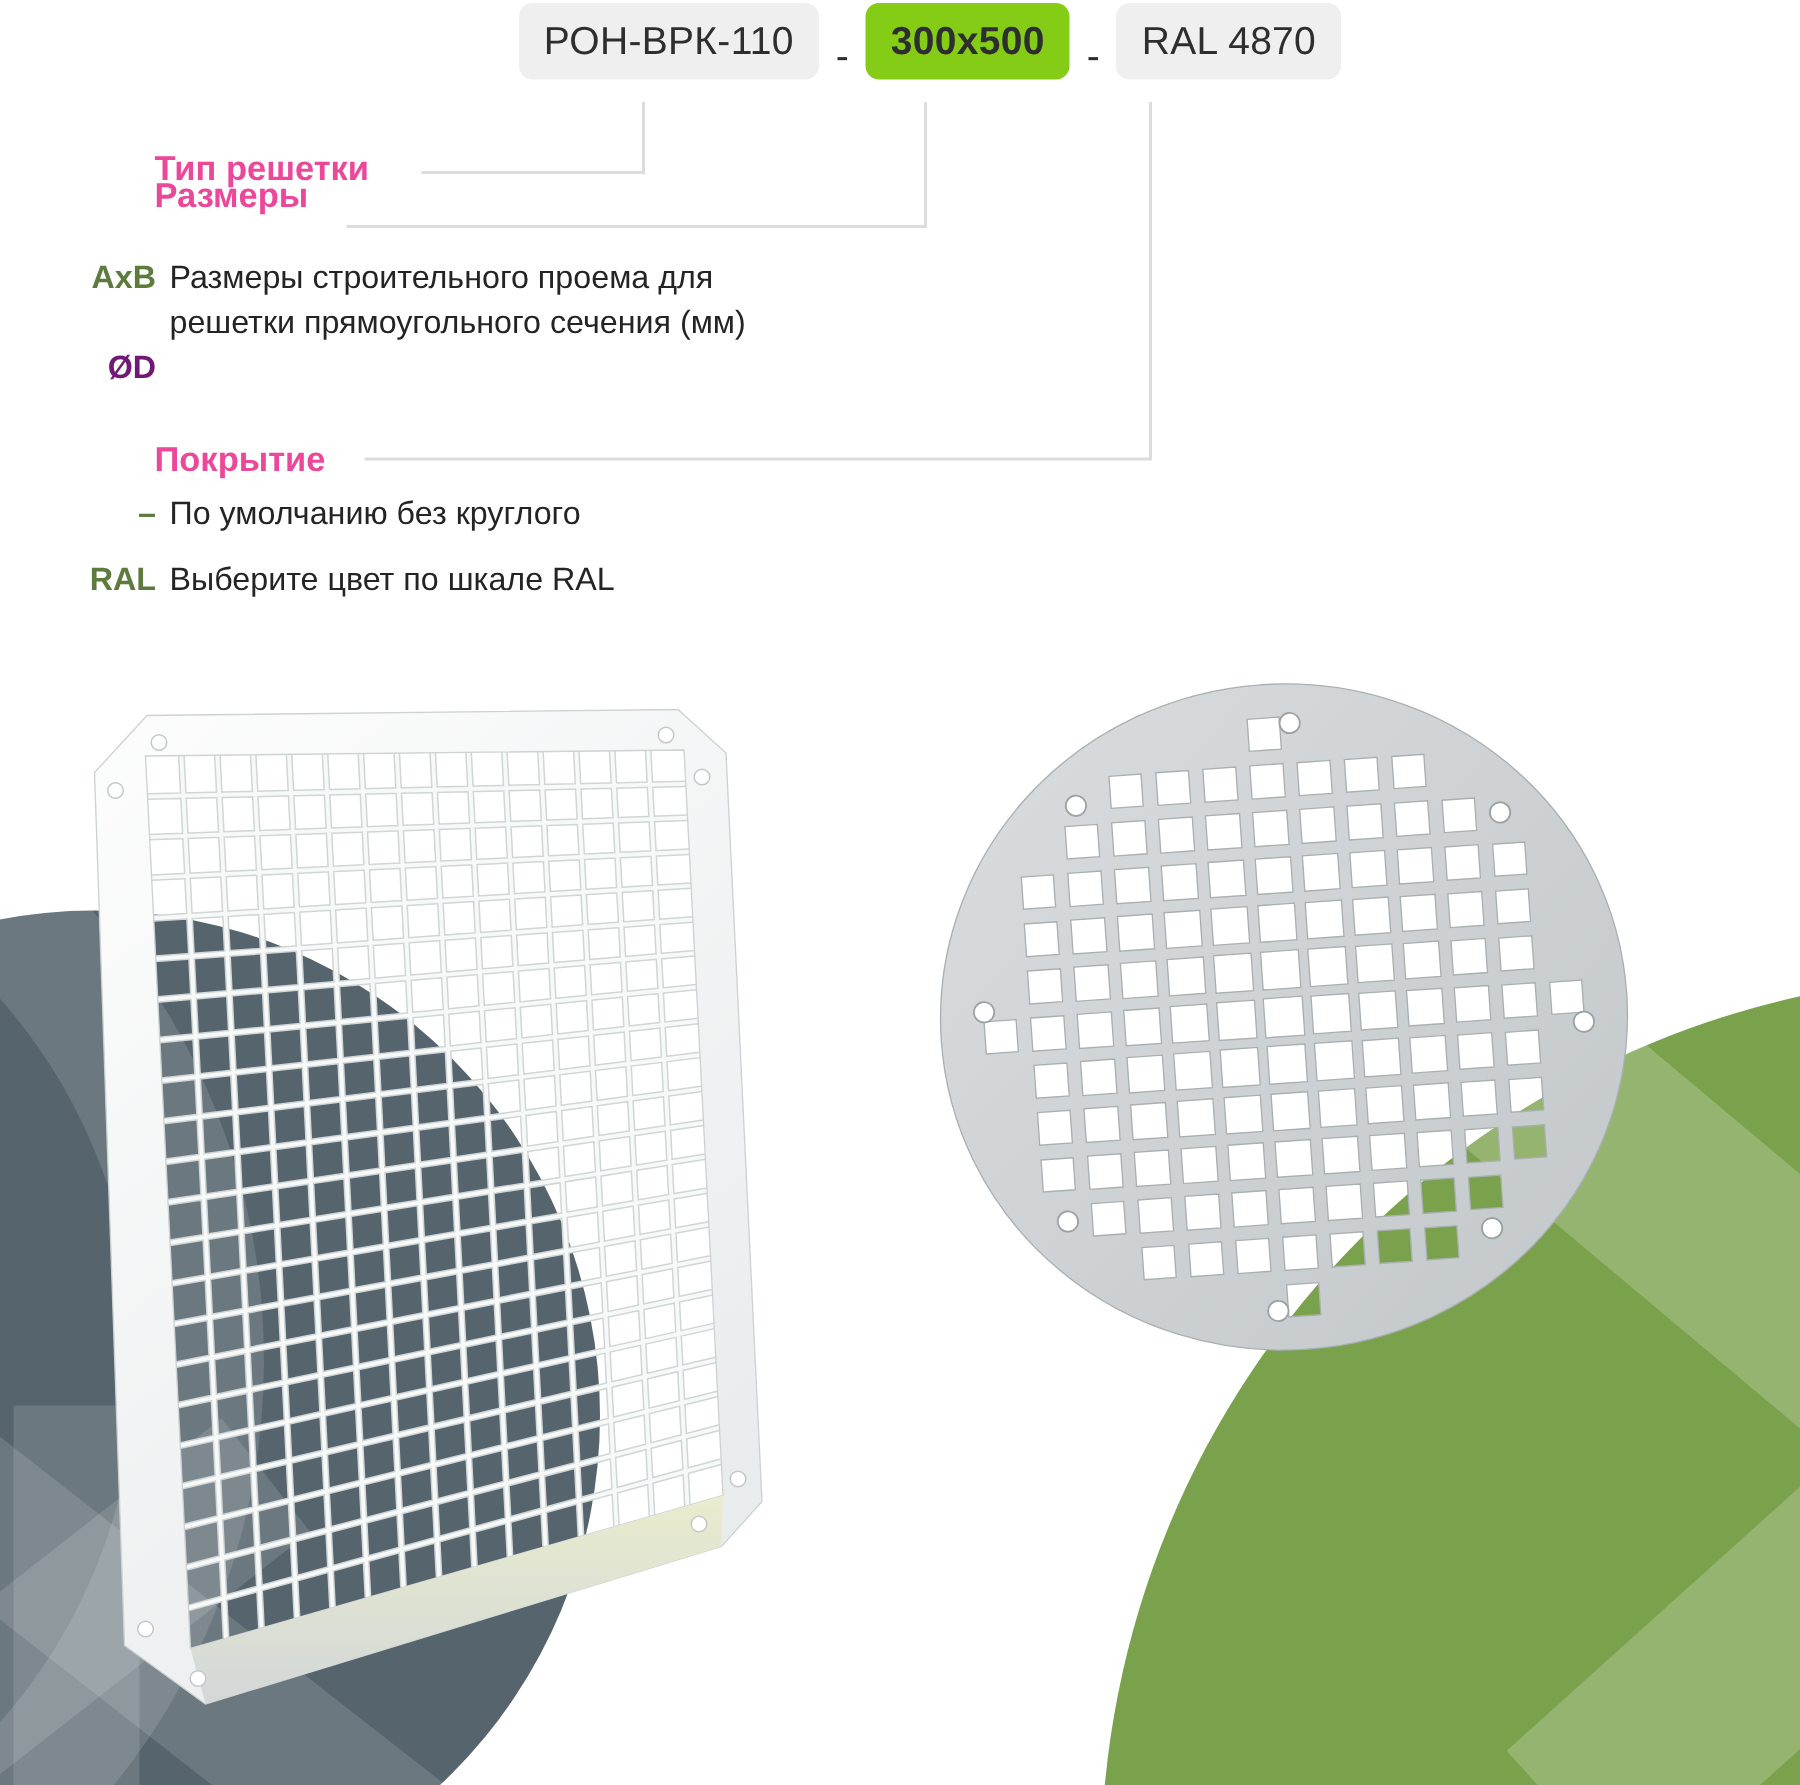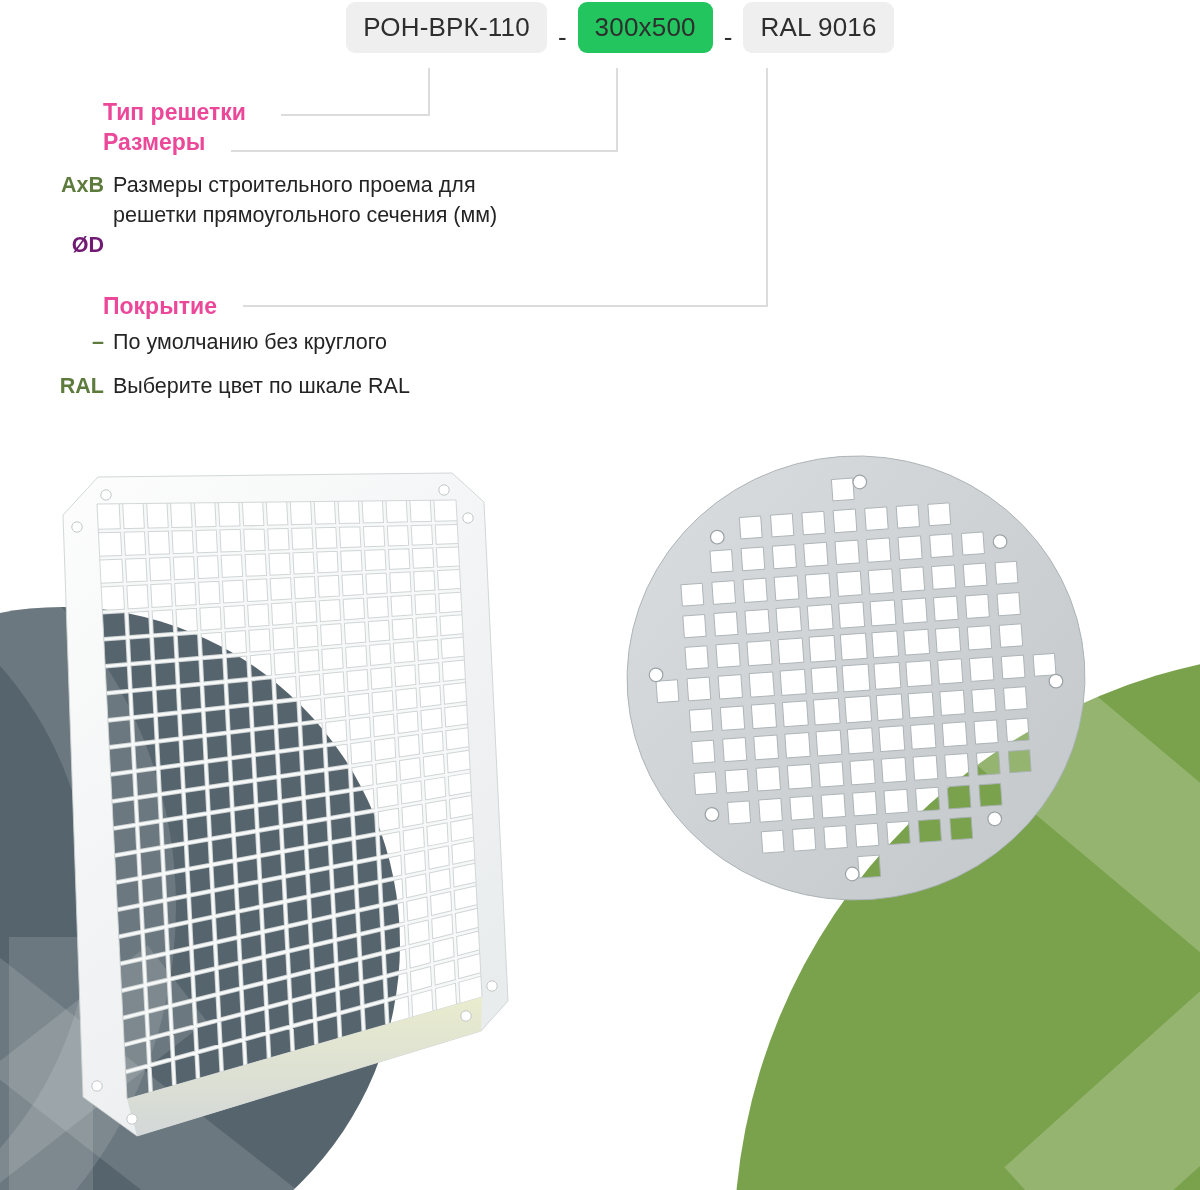--- a/index.html
+++ b/index.html
@@ -82,34 +82,34 @@
         <circle cx="838.5688514504684" cy="873.2541608259821" r="6.8" fill="#ffffff" stroke="#9ba2a5" stroke-width="1.2"></circle>
         <circle cx="702.7911113762044" cy="803.9863714985618" r="6.8" fill="#ffffff" stroke="#9ba2a5" stroke-width="1.2"></circle>
         <circle cx="656.7610603816509" cy="660.917474421459" r="6.8" fill="#ffffff" stroke="#9ba2a5" stroke-width="1.2"></circle>
         <circle cx="727.4424780626921" cy="527.8552891486803" r="6.8" fill="#ffffff" stroke="#9ba2a5" stroke-width="1.2"></circle>
       </g>
     </svg>
 
   <div class="code-row">
     <span class="code-box" style="background: rgb(239, 239, 239);">РОН-ВРК-110</span>
     <span class="code-dash">-</span>
-    <span class="code-box" style="background: #22c55e;">300х500</span>
+    <span class="code-box" style="background: #84cc16; font-weight: bold;">300х500</span>
     <span class="code-dash">-</span>
-    <span class="code-box" style="background: rgb(239, 239, 239);">RAL 9016</span>
+    <span class="code-box" style="background: rgb(239, 239, 239);">RAL 4870</span>
   </div>
 
   <div class="cline" style="left: 281px; top: 114px; width: 148px; height: 2px; background: rgb(220, 220, 220);"></div>
   <div class="cline" style="left: 428px; top: 68px; width: 2px; height: 48px; background: rgb(220, 220, 220);"></div>
   <div class="cline" style="left: 231px; top: 150px; width: 386px; height: 2px; background: rgb(220, 220, 220);"></div>
   <div class="cline" style="left: 616px; top: 68px; width: 2px; height: 84px; background: rgb(220, 220, 220);"></div>
   <div class="cline" style="left: 243px; top: 305px; width: 524px; height: 2px; background: rgb(220, 220, 220);"></div>
   <div class="cline" style="left: 766px; top: 68px; width: 2px; height: 239px; background: rgb(220, 220, 220);"></div>
 
   <div class="lg-heading" style="top:98px;">Тип решетки</div>
-  <div class="lg-heading" style="top:128px;">Размеры</div>
+  <div class="lg-heading" style="top:116px;">Размеры</div>
 
   <div class="def-row" style="top:170px;">
     <span class="def-prefix green" style="color: rgb(94, 123, 62);">АхВ</span><span class="def-body"><span>Размеры строительного проема для</span><span>решетки прямоугольного сечения (мм)</span></span>
   </div>
 
   <div class="def-row" style="top:230px;">
     <span class="def-prefix green" style="color: #701a75;">ØD</span>
   </div>
 
   <div class="lg-heading" style="top:292px;">Покрытие</div>

